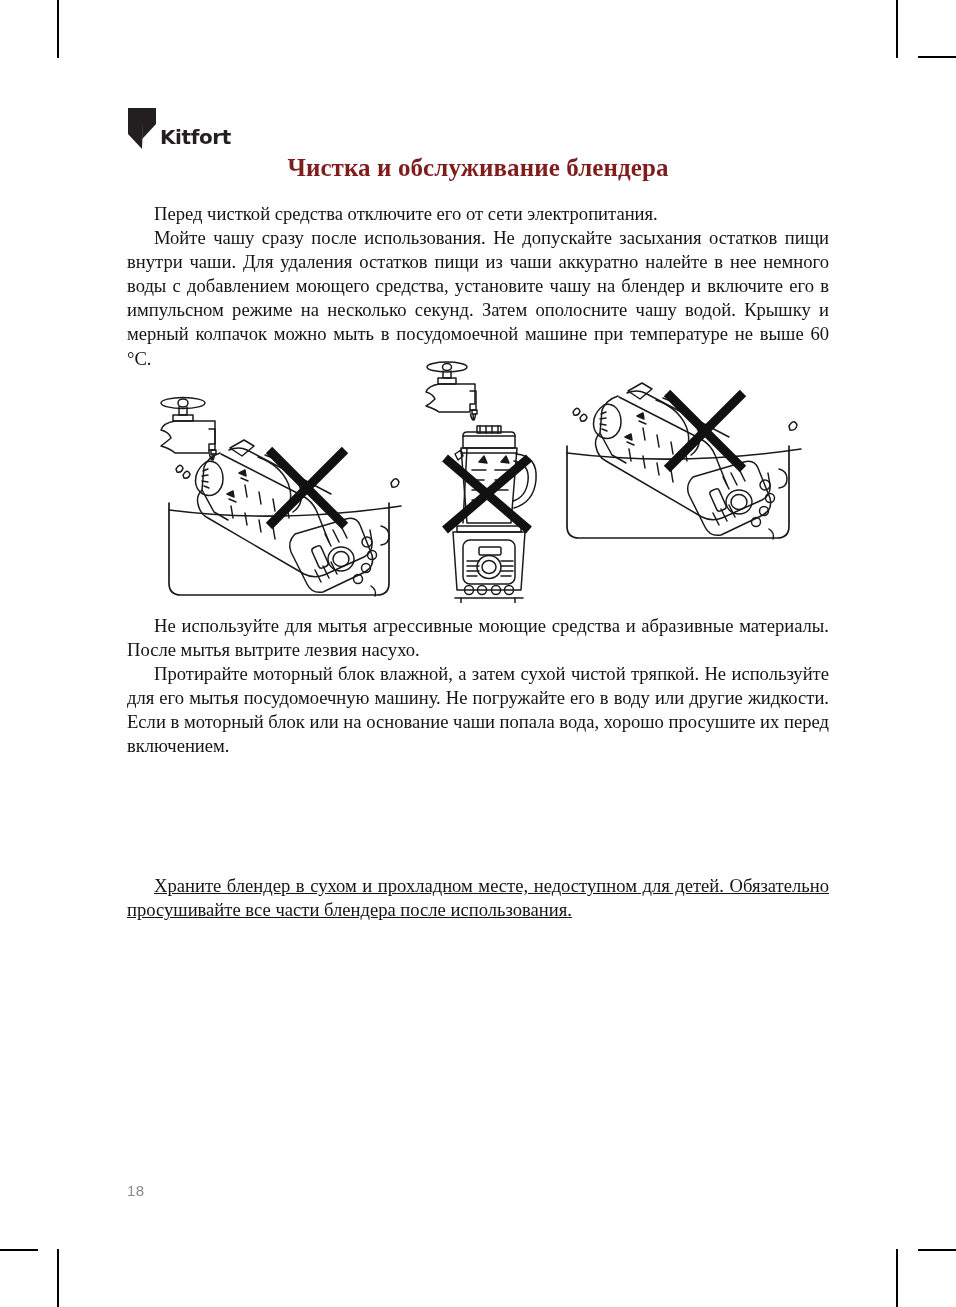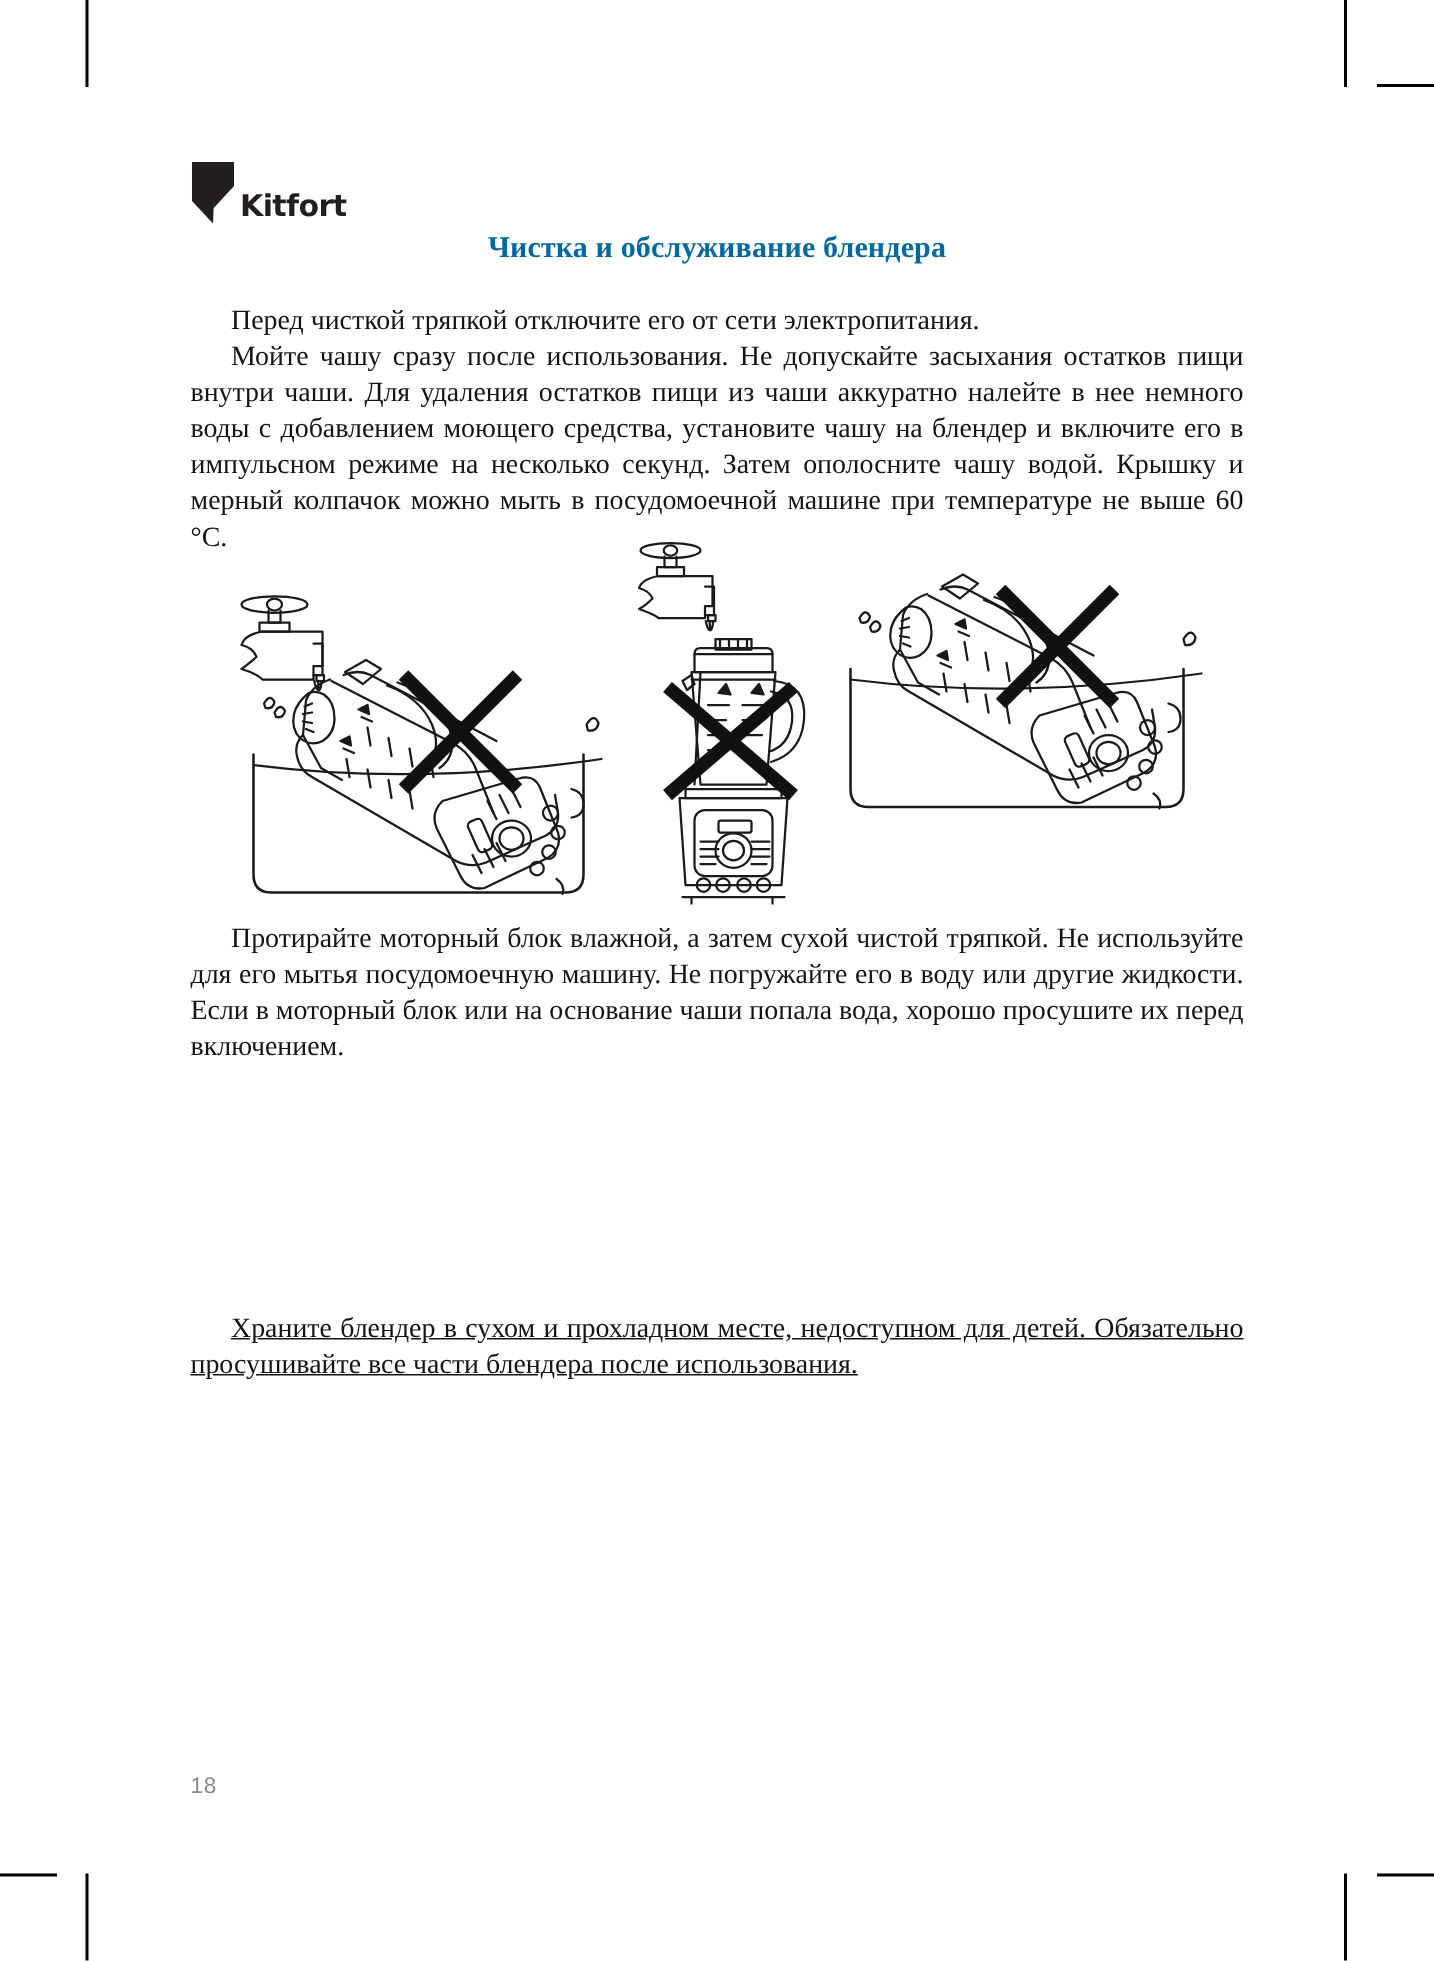--- a/index.html
+++ b/index.html
@@ -63,25 +63,25 @@
     color: #231f20;
     line-height: 1;
     position: relative;
     top: -2px;
   }
 
   
   h1.section-title {
     font-family: "Liberation Serif", serif;
     font-weight: bold;
-    font-size: 20px;
+    font-size: 25px;
     text-align: center;
     margin: 0;
     padding: 0;
-    color: #0369a1;
+    color: #7f1d1d;
     letter-spacing: 0.1px;
   }
   .title-1 {
     position: absolute;
     left: 0;
     top: 154px;
     width: 702px;
   }
   .title-2 {
     position: absolute;
@@ -154,21 +154,21 @@
       <path d="M1 1 H29 V17 H16 L15 42 L1 27 Z" fill="#231f20"></path>
       <path d="M16 17 H29 V17.5 L16.4 31 Z" fill="#ffffff"></path>
       <path d="M15.6 17 H29 L15.2 32 Z" fill="#231f20"></path>
     </svg>
     <span class="logo-text">Kitfort</span>
   </div>
 
   <h1 class="section-title title-1">Чистка и обслуживание блендера</h1>
 
   <div class="body-block blk-1">
-    <p>Перед чисткой тряпкой отключите его от сети электропитания.</p>
+    <p>Перед чисткой средства отключите его от сети электропитания.</p>
     <p>Мойте чашу сразу после использования. Не допускайте засыхания остатков пищи внутри чаши. Для удаления остатков пищи из чаши аккуратно налейте в нее немного воды с добавлением моющего средства, установите чашу на блендер и включите его в импульсном режиме на несколько секунд. Затем ополосните чашу водой. Крышку и мерный колпачок можно мыть в посудомоечной машине при температуре не выше 60 °C.</p>
   </div>
 
   <div class="figure-row">
 
     <svg class="fig fig-a" viewBox="0 0 268 245">
       <g fill="none" stroke="#1a1a1a" stroke-width="1.5" stroke-linejoin="round" stroke-linecap="round">
 
         <g>
           <ellipse cx="38" cy="45" rx="22" ry="5.5"></ellipse>
@@ -331,20 +331,21 @@
 
         <g stroke="#111111" stroke-width="9" stroke-linecap="butt">
           <line x1="128" y1="35" x2="204" y2="111"></line>
           <line x1="204" y1="35" x2="128" y2="111"></line>
         </g>
       </g>
     </svg>
   </div>
 
   <div class="body-block blk-2">
+    <p>Не используйте для мытья агрессивные моющие средства и абразивные материалы. После мытья вытрите лезвия насухо.</p>
     <p>Протирайте моторный блок влажной, а затем сухой чистой тряпкой. Не используйте для его мытья посудомоечную машину. Не погружайте его в воду или другие жидкости. Если в моторный блок или на основание чаши попала вода, хорошо просушите их перед включением.</p>
   </div>
 
 
   <div class="body-block blk-3">
     <p>Храните блендер в сухом и прохладном месте, недоступном для детей. Обязательно просушивайте все части блендера после использования.</p>
   </div>
 
   <div class="page-number">18</div>
 

